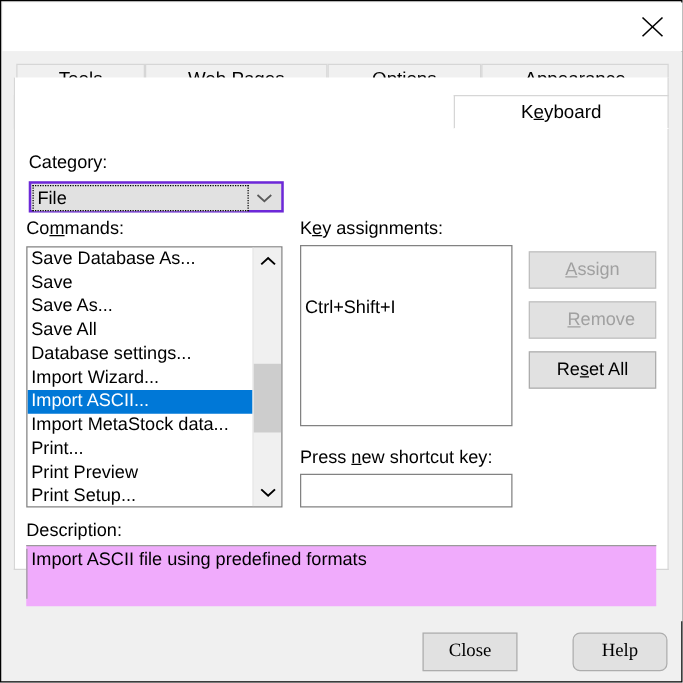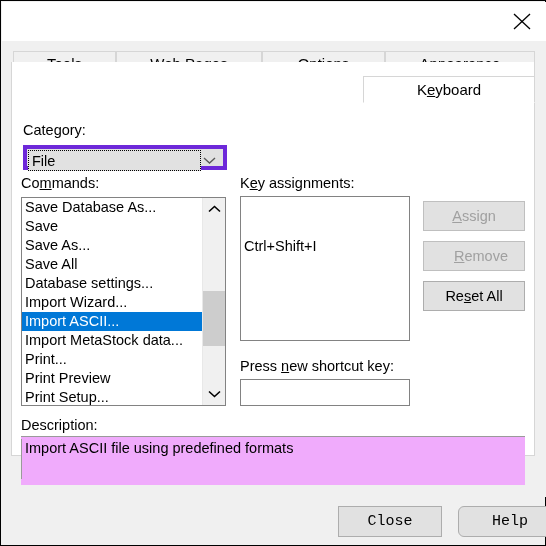--- a/index.html
+++ b/index.html
@@ -51,21 +51,21 @@
   .panel{
     position:absolute;left:10px;top:61px;width:524px;height:394px;
     box-sizing:border-box;background:#ffffff;
     border:1px solid #d6d6d6;border-top:none;
   }
   
   .lbl{position:absolute;font-size:14.5px;color:#000000;white-space:nowrap;}
   
   .combo{
     position:absolute;left:22px;top:144px;width:204px;height:25px;
-    box-sizing:border-box;background:#e1e1e1;border:4px solid #6d28d9;
+    box-sizing:border-box;background:#e1e1e1;border:2px solid #6d28d9;
     cursor:default;
   }
   .combo-inner{
     position:absolute;left:1px;top:1px;width:173px;height:21px;
     box-sizing:border-box;background:#e1e1e1;
     border:1px dotted #000000;
     display:flex;align-items:center;
   }
   .combo-value{padding-left:3px;font-size:14.5px;color:#000000;}
   .combo-arrow{
@@ -132,25 +132,25 @@
   }
   .desc-tick{
     position:absolute;left:0px;top:2px;width:1px;height:40px;background:#9a9a9a;
   }
   .desc-text{
     position:absolute;left:4px;top:3px;font-size:14.5px;color:#000000;
     white-space:nowrap;
   }
   
   .bbtn{
-    position:absolute;top:505px;width:104px;height:31px;
+    position:absolute;top:505px;width:76px;height:31px;
     box-sizing:border-box;background:#e1e1e1;border:1px solid #adadad;
     font-size:15px;color:#000000;
     display:flex;align-items:center;justify-content:center;
-    cursor:default;font-family:Liberation Mono, monospace;
+    cursor:default;font-family:Liberation Serif, serif;
   }
 </style>
 </head>
 <body>
 
 <div class="dialog">
 
   <div class="titlebar">
     <div class="title-text">Customize</div>
     <div class="close-btn">

